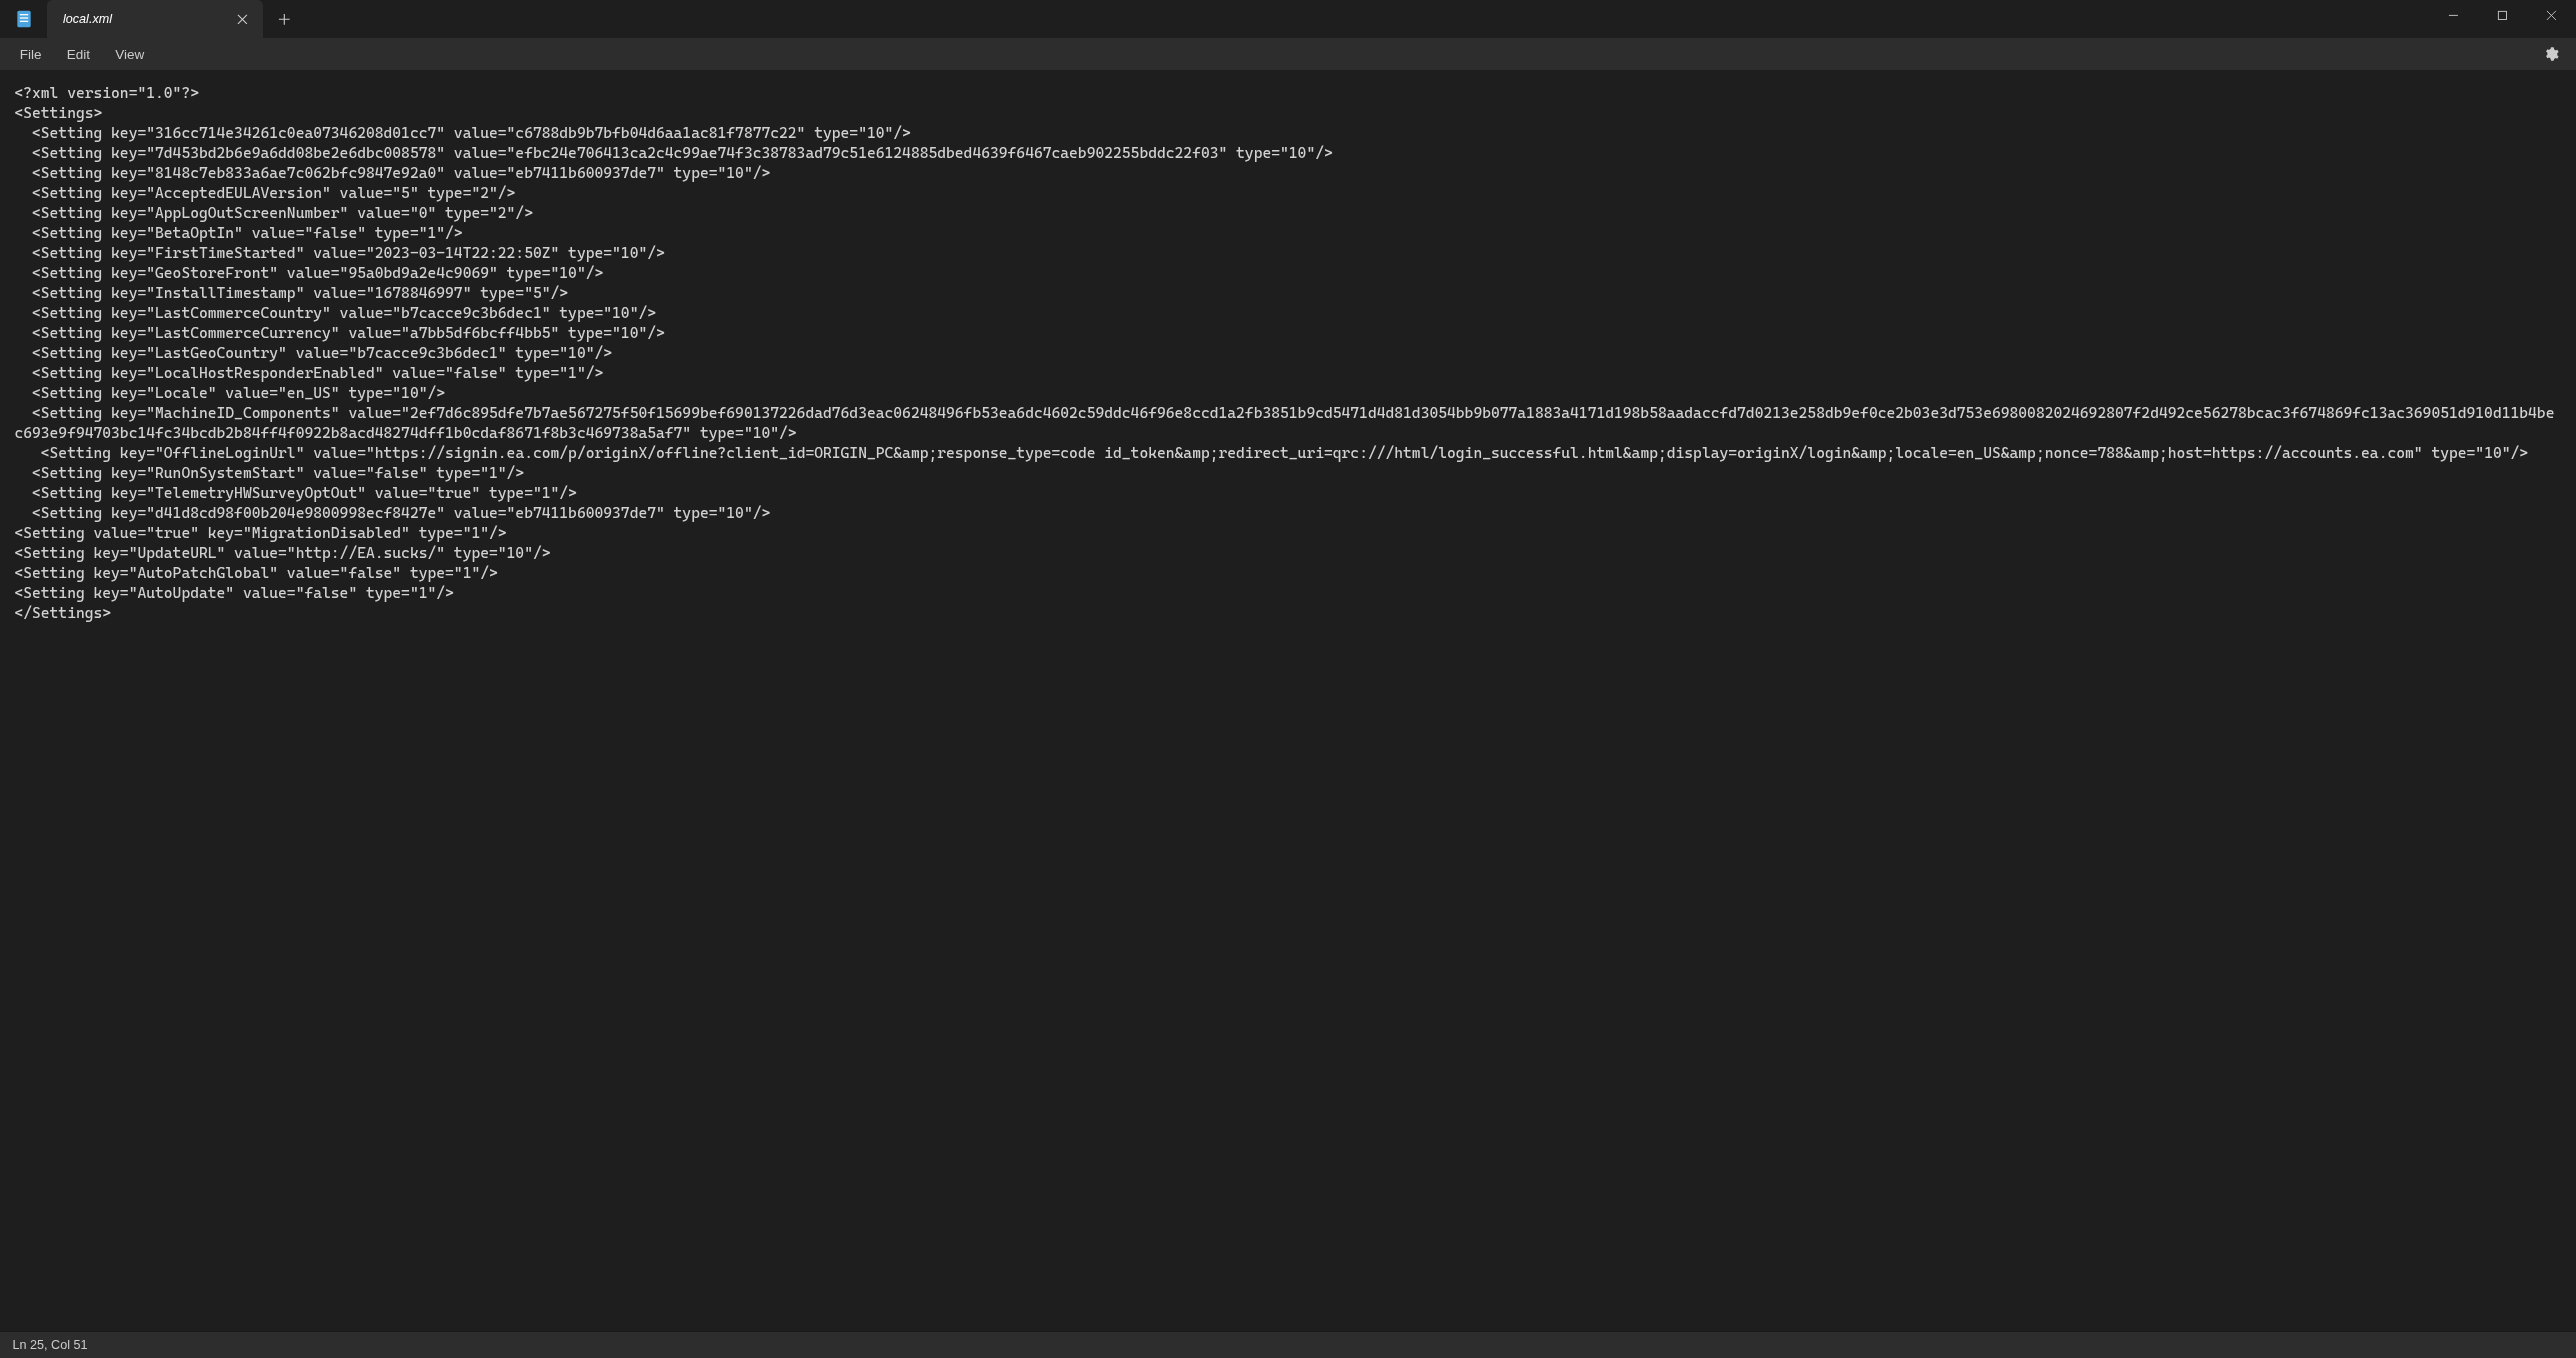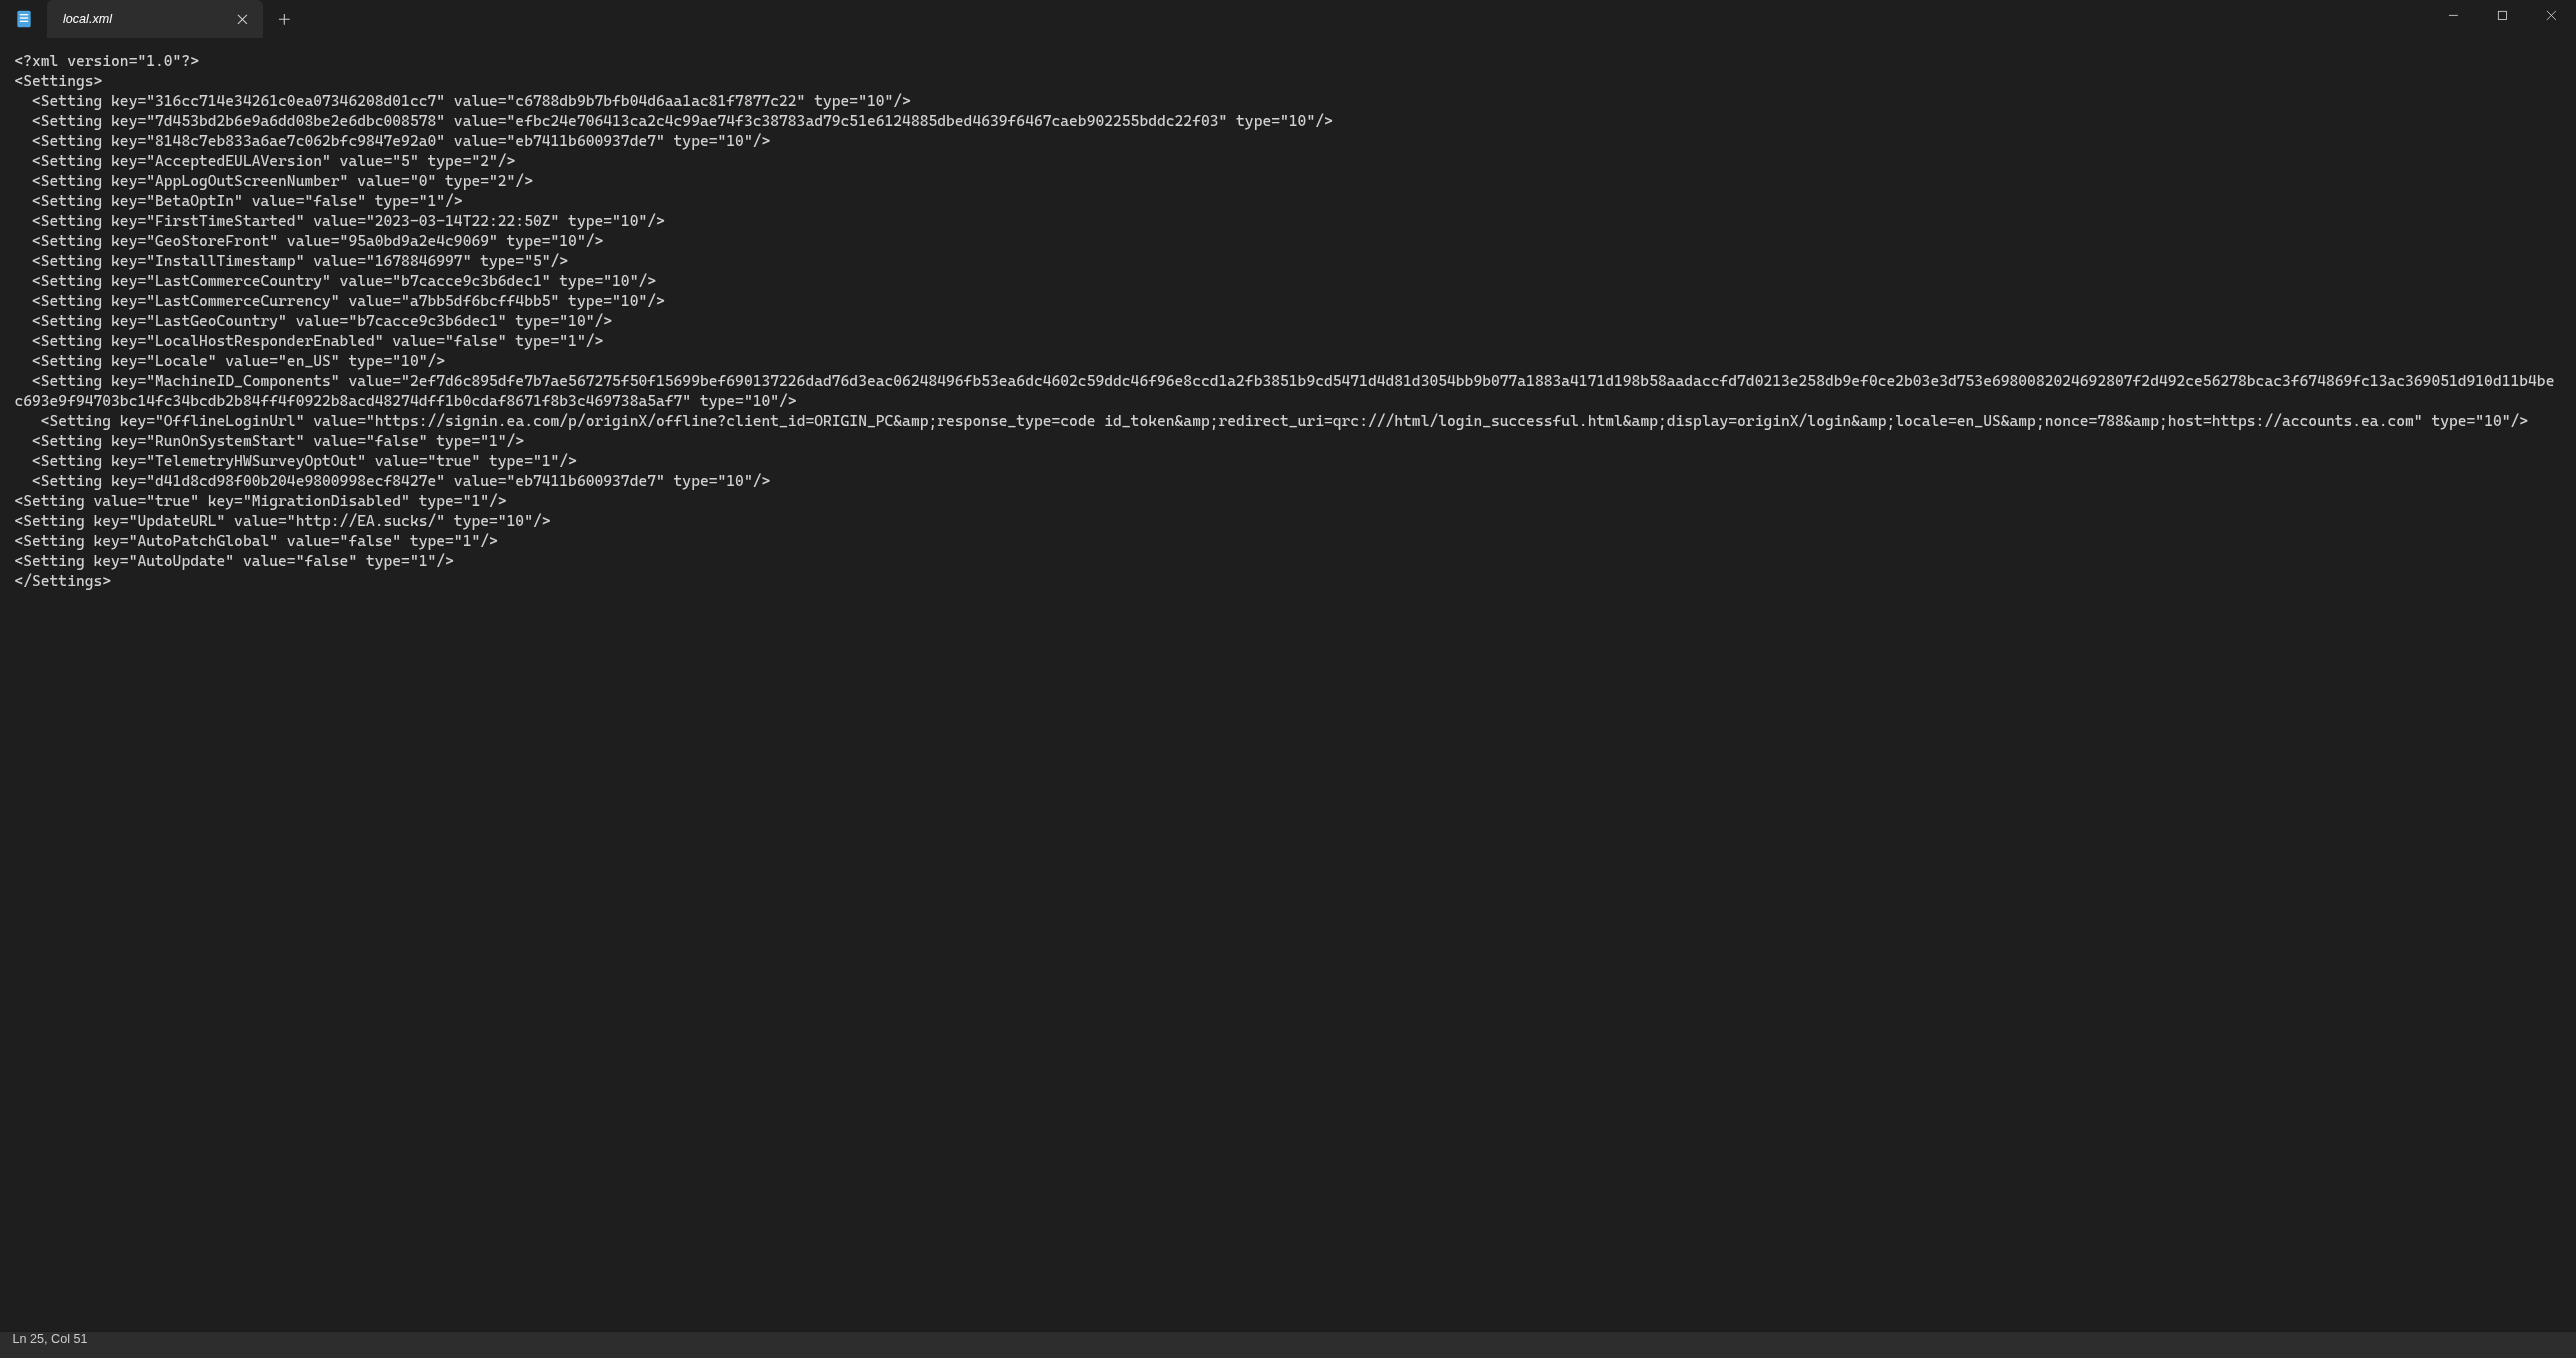--- a/index.html
+++ b/index.html
@@ -18,21 +18,21 @@
   .win-controls { display: flex; height: 38px; }
   .win-btn { width: 49px; height: 31px; display: flex; align-items: center; justify-content: center; cursor: pointer; }
   .win-btn svg { width: 10.8px; height: 10.8px; }
   .menubar { display: flex; align-items: center; height: 32px; background: #2d2d2d; padding: 0 7.2px; }
   .menu-item { padding: 5.4px 12.6px; font-size: 13.5px; color: #cccccc; border-radius: 3.6px; cursor: pointer; }
   .menubar-spacer { flex: 1; }
   .gear-btn { width: 29px; height: 29px; display: flex; align-items: center; justify-content: center; border-radius: 3.6px; cursor: pointer; margin-right: 3.6px; }
   .gear-btn svg { width: 16px; height: 16px; }
   .editor { flex: 1; overflow: auto; background: #1e1e1e; padding: 12.6px 14.4px; }
   .editor pre { font-family: "Cascadia Mono", Consolas, "Courier New", monospace; font-size: 15px; line-height: 20px; color: #d1d1d1; white-space: pre-wrap; word-break: break-all; }
-  .statusbar { display: flex; height: 27px; background: #2d2d2d; border-top: 0.9px solid #1a1a1a; padding: 0 12.6px; font-size: 12.6px; color: #cccccc; gap: 22px; }
+  .statusbar { display: flex; align-items: center; height: 27px; background: #2d2d2d; border-top: 0.9px solid #1a1a1a; padding: 0 12.6px; font-size: 12.6px; color: #cccccc; gap: 22px; }
   .status-left { flex: 1; }
   .status-right { display: flex; gap: 0; }
   .status-item { padding: 0 25px; border-left: 0.9px solid #444; cursor: pointer; margin-top: 44px; }
 </style>
 </head>
 <body>
 
 <div class="window">
 
   <div class="titlebar">
@@ -70,20 +70,31 @@
           </svg>
       </div>
       <div class="win-btn close">
         <svg viewBox="0 0 12 12">
             <path d="M1 1 L11 11 M11 1 L1 11" stroke="#cccccc" stroke-width="1" fill="none"></path>
           </svg>
       </div>
     </div>
   </div>
 
+  <div class="menubar">
+    <div class="menu-item">File</div>
+    <div class="menu-item">Edit</div>
+    <div class="menu-item">View</div>
+    <div class="menubar-spacer"></div>
+    <div class="gear-btn">
+      <svg viewBox="0 0 24 24">
+          <path fill="#cccccc" d="M12 8a4 4 0 100 8 4 4 0 000-8zm9.4 4a7.5 7.5 0 00-.1-1.3l2.1-1.6-2-3.5-2.5 1a7.6 7.6 0 00-2.2-1.3L16 2h-4l-.7 2.6a7.6 7.6 0 00-2.2 1.3l-2.5-1-2 3.5 2.1 1.6A7.5 7.5 0 006.6 12c0 .4 0 .9.1 1.3l-2.1 1.6 2 3.5 2.5-1c.7.5 1.4 1 2.2 1.3L12 22h4l.7-2.6c.8-.3 1.5-.8 2.2-1.3l2.5 1 2-3.5-2.1-1.6c.1-.4.1-.9.1-1.3z"></path>
+        </svg>
+    </div>
+  </div>
 
   <div class="editor">
     <pre>&lt;?xml version="1.0"?&gt;
 &lt;Settings&gt;
   &lt;Setting key="316cc714e34261c0ea07346208d01cc7" value="c6788db9b7bfb04d6aa1ac81f7877c22" type="10"/&gt;
   &lt;Setting key="7d453bd2b6e9a6dd08be2e6dbc008578" value="efbc24e706413ca2c4c99ae74f3c38783ad79c51e6124885dbed4639f6467caeb902255bddc22f03" type="10"/&gt;
   &lt;Setting key="8148c7eb833a6ae7c062bfc9847e92a0" value="eb7411b600937de7" type="10"/&gt;
   &lt;Setting key="AcceptedEULAVersion" value="5" type="2"/&gt;
   &lt;Setting key="AppLogOutScreenNumber" value="0" type="2"/&gt;
   &lt;Setting key="BetaOptIn" value="false" type="1"/&gt;

